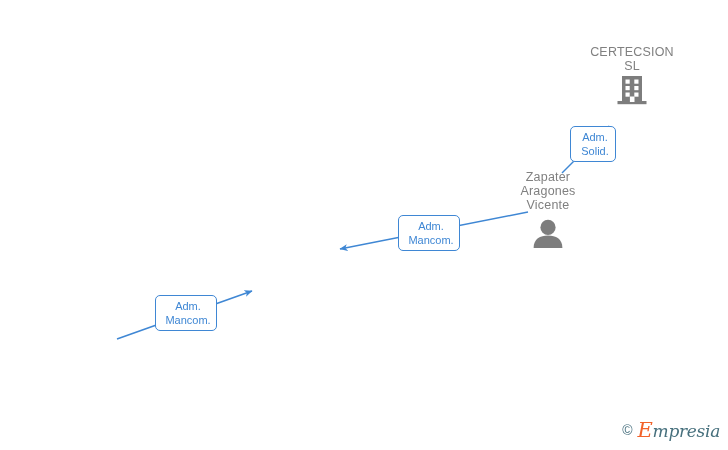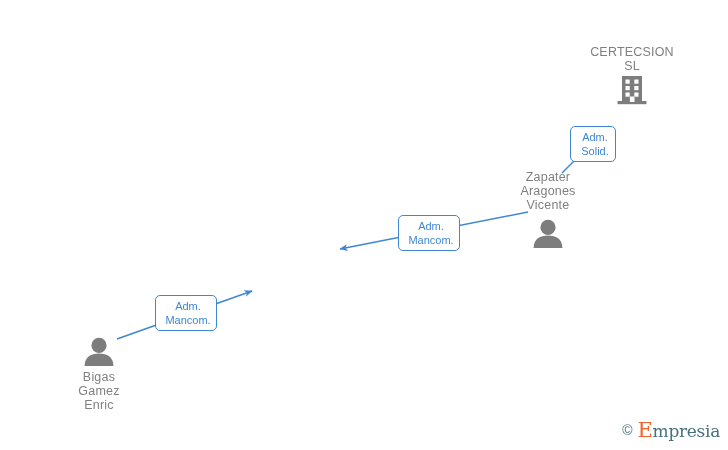--- a/index.html
+++ b/index.html
@@ -74,20 +74,21 @@
     align-items: center;
     gap: 5px;
     user-select: none;
   }
   .wm-copy {
     color: #4a7280;
     font-size: 14px;
   }
   .wm-brand {
     font-family: "DejaVu Serif", serif;
+    font-style: italic;
     font-size: 17px;
     color: #47707d;
     letter-spacing: -0.3px;
   }
   .wm-brand .wm-e {
     color: #f2622a;
     font-size: 21px;
   }
 </style>
 </head>
@@ -135,29 +136,20 @@
     <div class="node-caption">Zapater
 Aragones
 Vicente</div>
     <svg class="node-icon" width="34" height="30" viewBox="0 0 34 30" style="margin-top:6px;">
       <circle cx="17" cy="9.4" r="7.6" fill="#7d7d7d"></circle>
       <path d="M 2.6 30 C 2.6 20.6 9.1 17.4 17 17.4 C 24.9 17.4 31.4 20.6 31.4 30 Z" fill="#7d7d7d"></path>
     </svg>
   </div>
 
 
-  <div class="node" style="left:46px; top:336px; width:106px;">
-    <svg class="node-icon" width="34" height="30" viewBox="0 0 34 30">
-      <circle cx="17" cy="9.4" r="7.6" fill="#7d7d7d"></circle>
-      <path d="M 2.6 30 C 2.6 20.6 9.1 17.4 17 17.4 C 24.9 17.4 31.4 20.6 31.4 30 Z" fill="#7d7d7d"></path>
-    </svg>
-    <div class="node-caption" style="margin-top:4px;">Bigas
-Gamez
-Enric</div>
-  </div>
 
   <div class="rel-label" style="left:570px; top:126px; width:46px;">Adm.
 Solid.</div>
 
   <div class="rel-label" style="left:398px; top:215px; width:62px;">Adm.
 Mancom.</div>
 
   <div class="rel-label" style="left:155px; top:295px; width:62px;">Adm.
 Mancom.</div>
 

